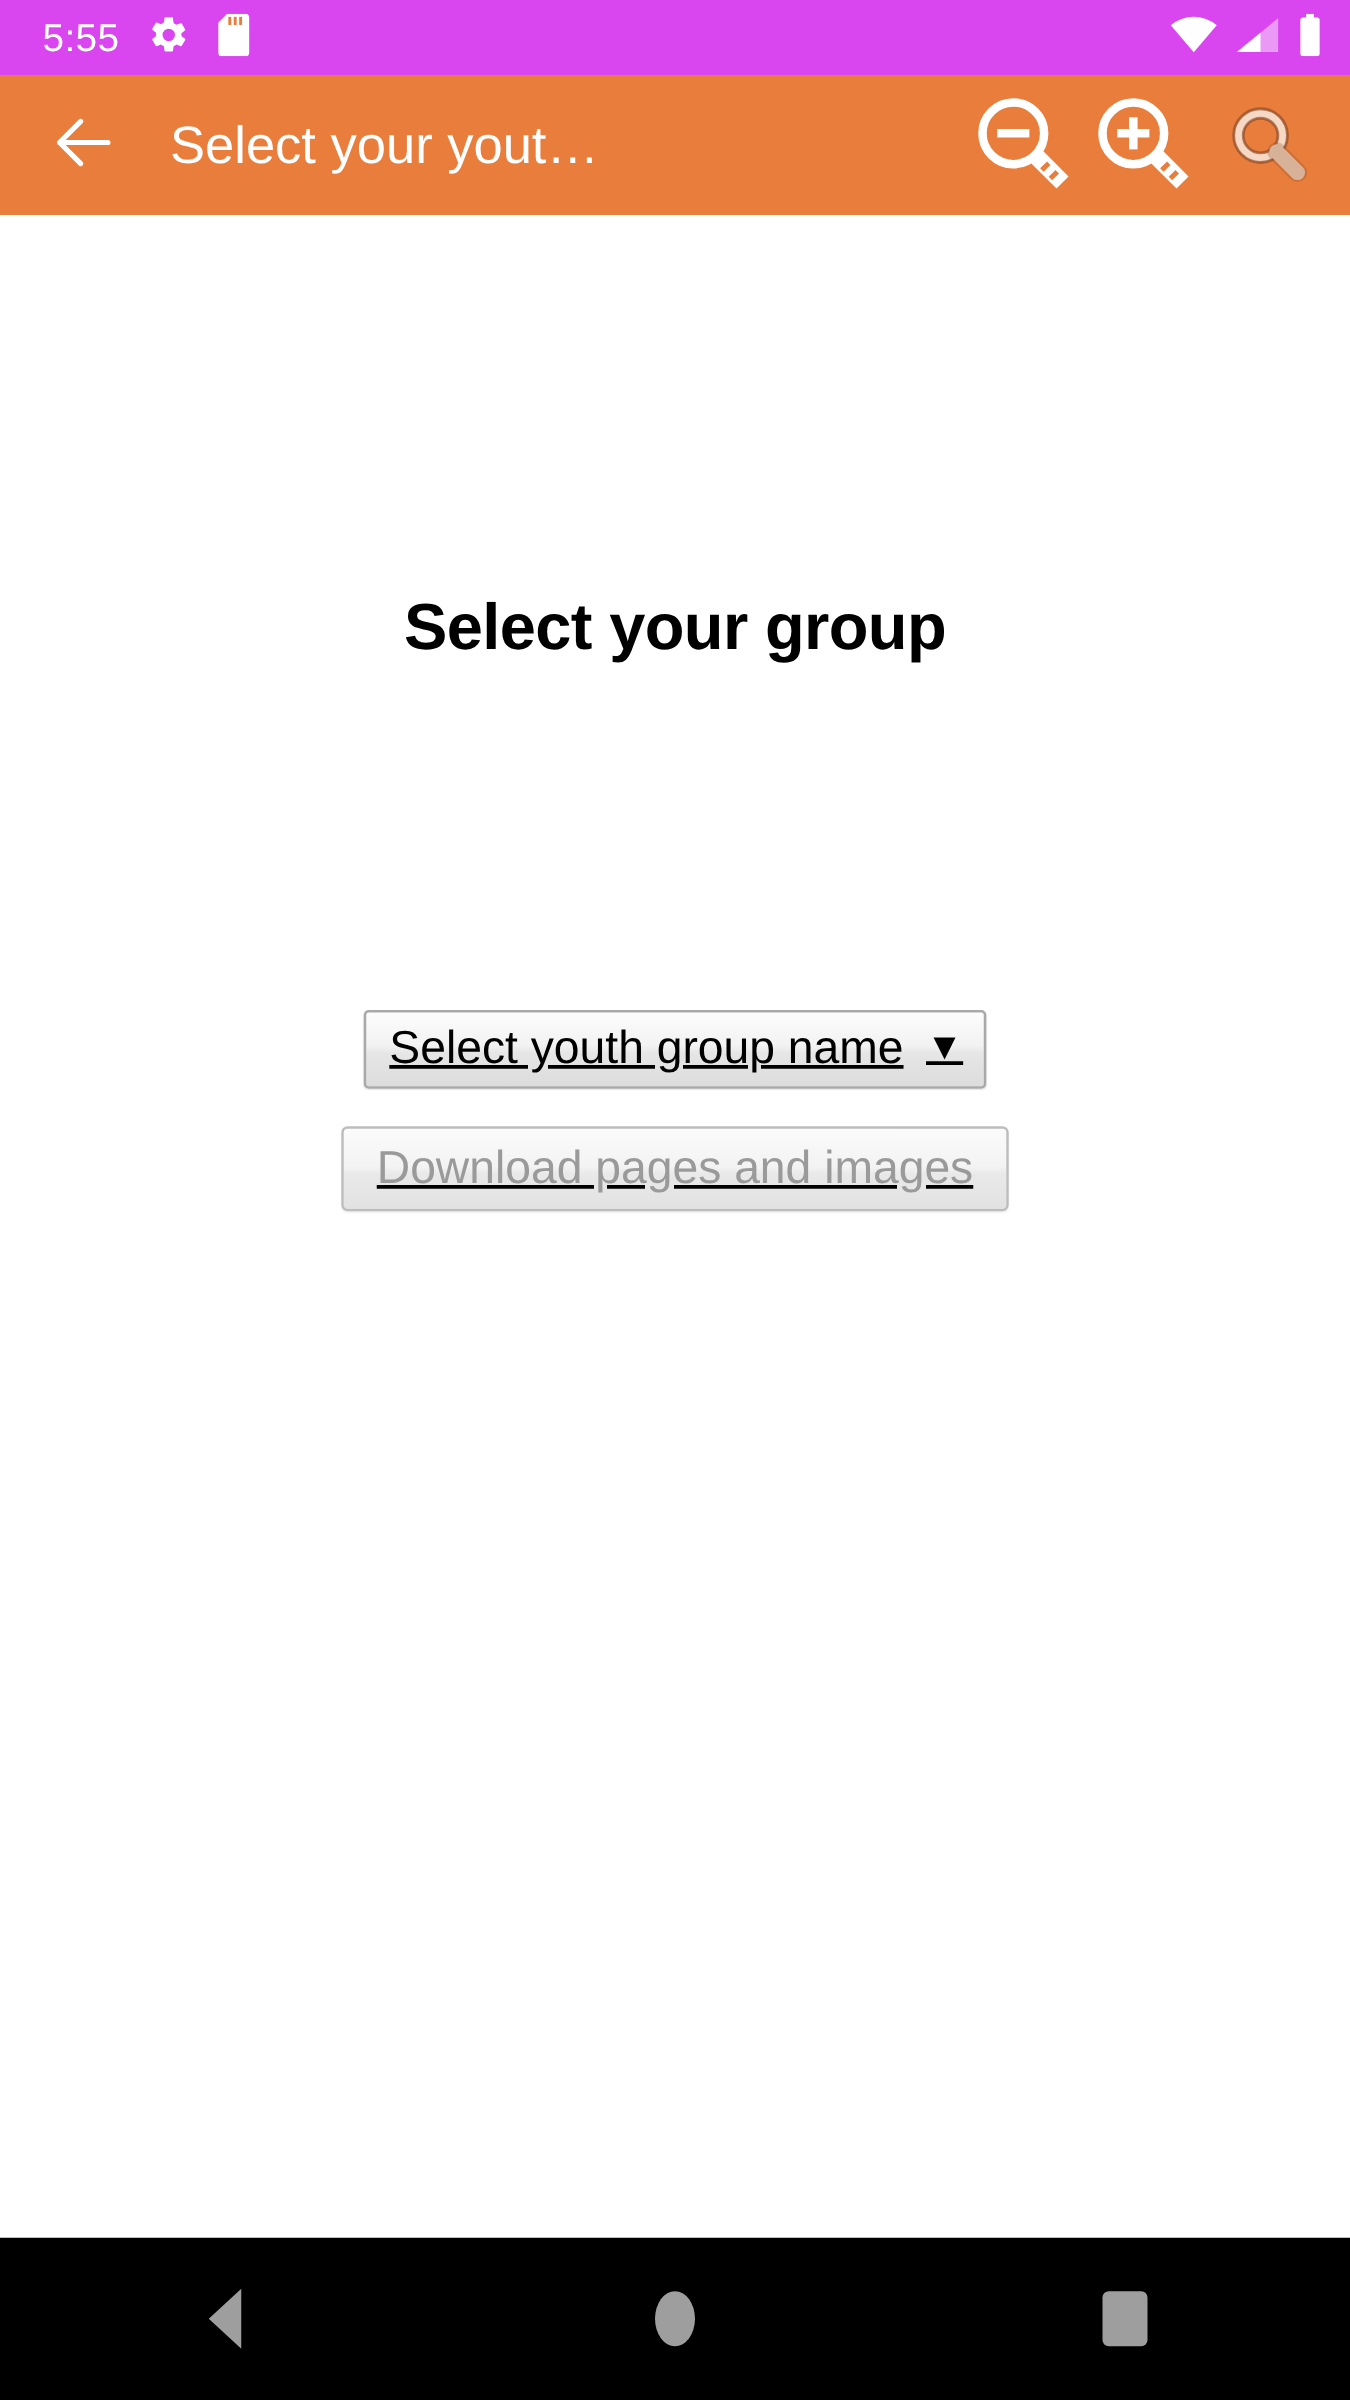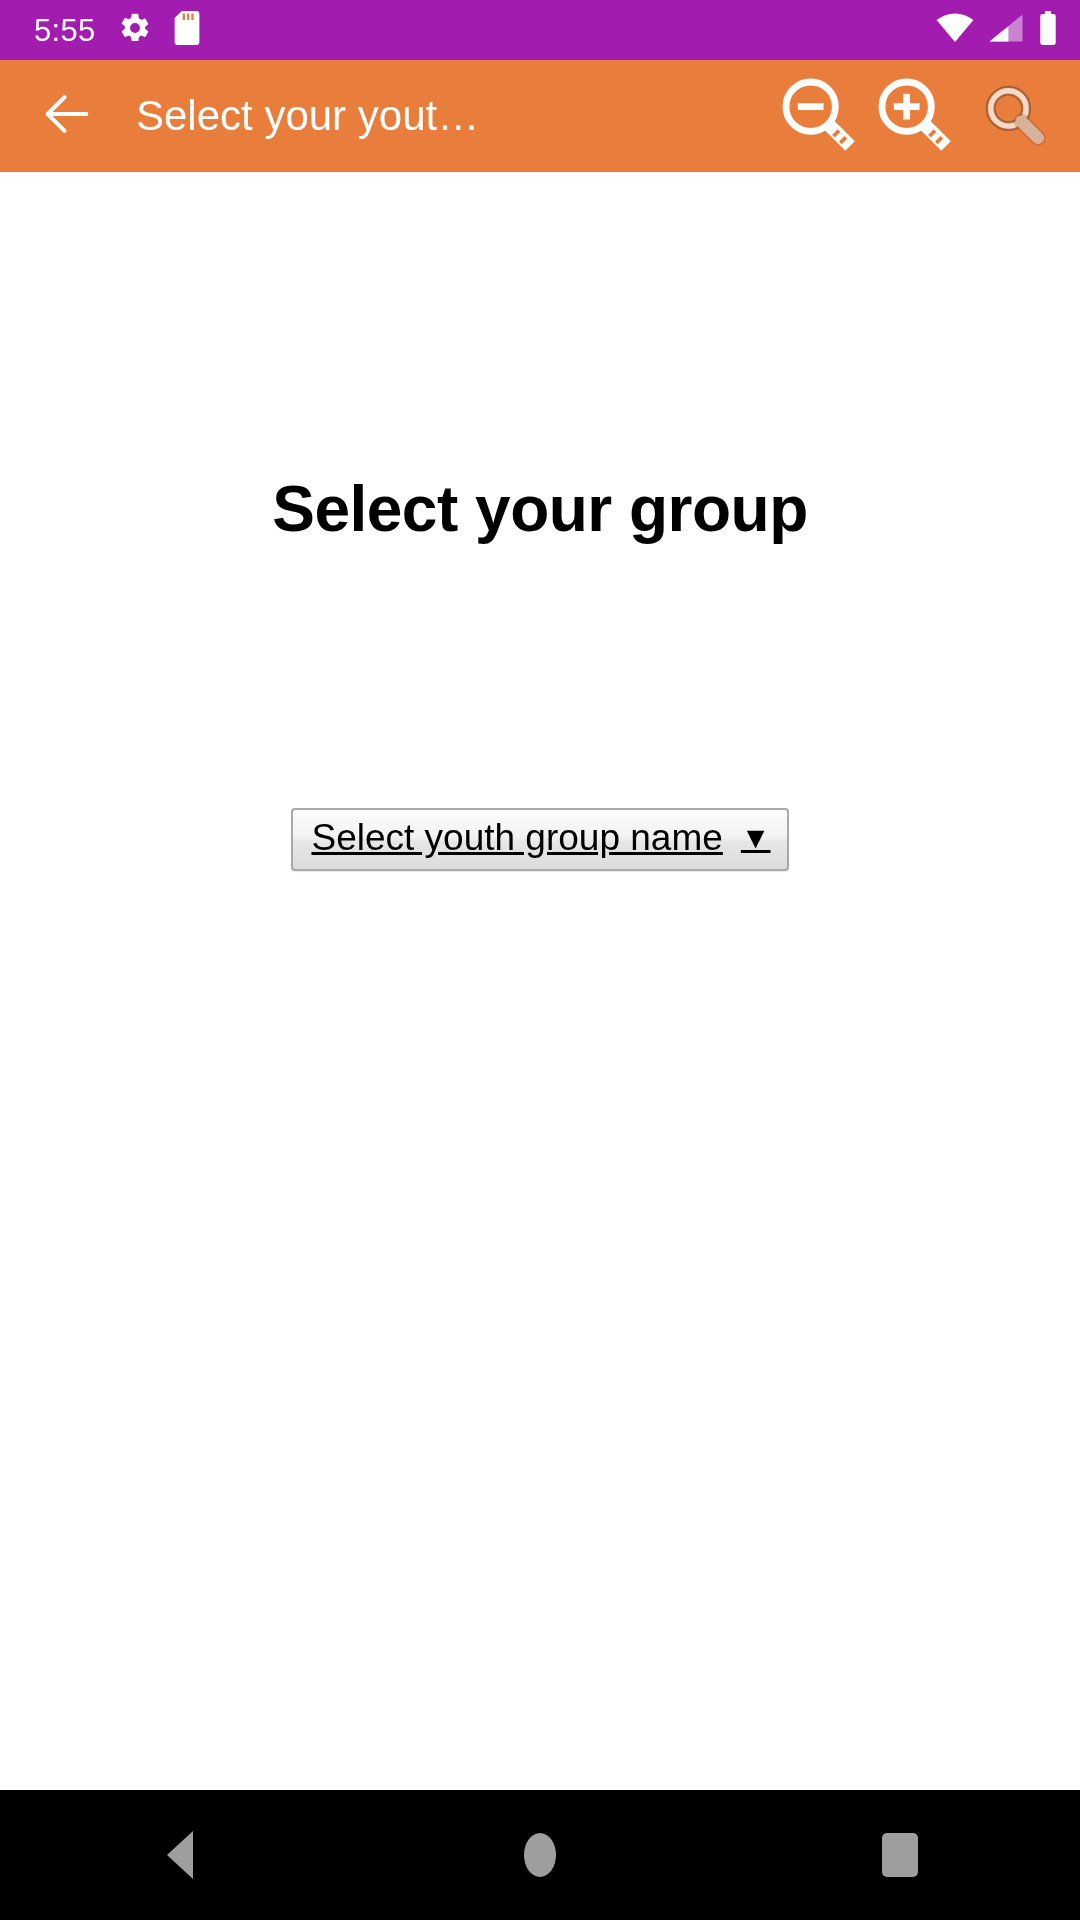--- a/index.html
+++ b/index.html
@@ -12,21 +12,21 @@
   #screen {
     position: relative;
     width: 1080px; height: 1920px;
     background: #ffffff;
     display: flex; flex-direction: column;
   }
 
   
   .status-bar {
     height: 60px;
-    background: #a21caf;
+    background: #d946ef;
     display: flex; align-items: center;
     padding: 0 22px 0 34px;
     flex: 0 0 60px;
   }
   .status-left { display: flex; align-items: center; gap: 22px; }
   .status-right { margin-left: auto; display: flex; align-items: center; gap: 14px; }
   .clock {
     color: #ffffff; font-size: 31px; font-weight: 400;
     letter-spacing: 0.3px; line-height: 1;
   }
@@ -65,21 +65,21 @@
   
   .content {
     flex: 1 1 auto;
     background: #ffffff;
     position: relative;
   }
   .page-heading {
     position: absolute;
     top: 300px; left: 0; width: 100%;
     text-align: center;
-    font-size: 64px;
+    font-size: 52px;
     font-weight: bold;
     color: #000000;
     letter-spacing: -0.5px;
   }
   .form-zone {
     position: absolute;
     top: 636px; left: 0; width: 100%;
     display: flex; flex-direction: column; align-items: center; text-decoration: underline;
   }
   .native-select {
@@ -238,20 +238,21 @@
 
     <div class="page-heading">Select your group</div>
 
     <div class="form-zone">
 
       <div class="native-select">
         <span>Select youth group name</span>
         <span class="select-caret">▼</span>
       </div>
 
+      <div class="download-btn">Download pages and images</div>
 
     </div>
   </div>
 
   <div class="nav-bar">
     <div class="nav-btn">
       <span class="nav-back"></span>
     </div>
     <div class="nav-btn">
       <span class="nav-home"></span>

